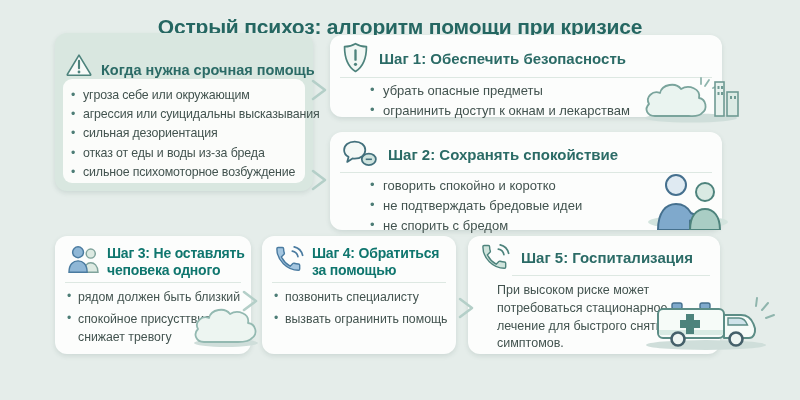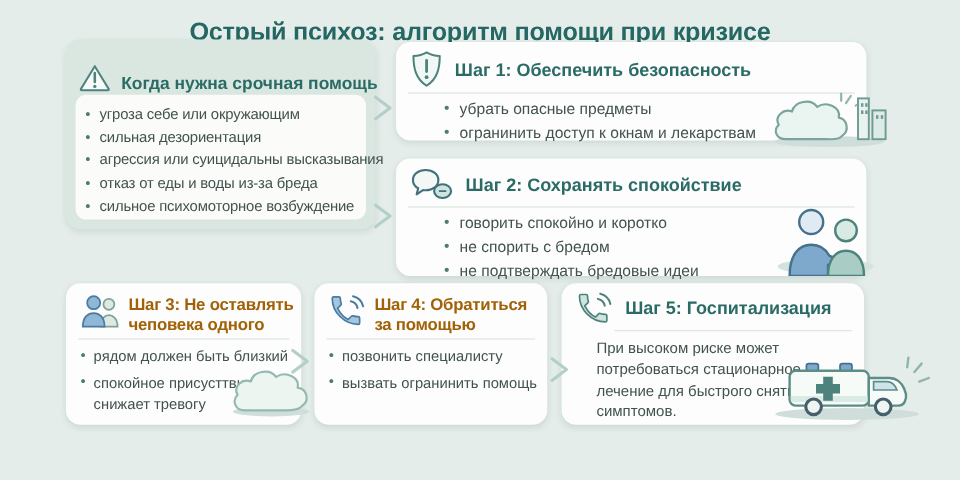--- a/index.html
+++ b/index.html
@@ -16,21 +16,21 @@
   .warning-panel{position:absolute;left:8px;right:8px;top:46px;bottom:8px;
         background:#fbfcfa;border-radius:9px;}
   .warning-panel ul{list-style:none;margin:9px 0 16px;padding:0 0 0 8px;}
   .warning-panel li{position:relative;padding-left:12px;margin-bottom:5.2px;
         font-size:12.4px;letter-spacing:-.15px;color:#42534f;white-space:nowrap;}
   .warning-panel li::before{content:"•";position:absolute;left:0;color:#4d7d76;}
   
   .step-head{display:flex;align-items:center;gap:10px;padding:7px 12px 0 12px;}
   .step-head.top-align{align-items:flex-start;padding-top:9px;gap:7px;}
   .step-title{margin:0;font-size:15px;font-weight:bold;color:#2b6b66;white-space:nowrap;}
-  .step-title-2line div{font-size:14px;font-weight:bold;color:#a16207;
+  .step-title-2line div{font-size:14px;font-weight:bold;color:#0f766e;
         line-height:1.22;white-space:nowrap;letter-spacing:-.2px;}
   .divider{height:1px;background:#dde8e2;margin:3px 10px 0;}
   .divider.inset{margin-left:44px;}
   ul.bullets{list-style:none;margin:5px 0 0;padding:0 0 0 40px;}
   ul.bullets li{position:relative;padding-left:13px;margin-bottom:5px;
         font-size:13px;color:#42534f;}
   ul.bullets li::before{content:"•";position:absolute;left:0;top:-1px;color:#4d7d76;}
   ul.bullets.small{padding-left:12px;margin-top:6px;}
   ul.bullets.small li{font-size:12.3px;padding-left:11px;margin-bottom:5px;line-height:1.4;}
   .step5-text{margin:6px 14px 0 29px;font-size:12.5px;line-height:1.42;color:#42534f;}
@@ -52,22 +52,22 @@
           <path d="M17 3 L31 26 Q31.8 27.5 30 27.5 L4 27.5 Q2.2 27.5 3 26 Z" fill="#f7faf8" stroke="#4d837c" stroke-width="2" stroke-linejoin="round"></path>
           <line x1="17" y1="10" x2="17" y2="19" stroke="#4d837c" stroke-width="2.6" stroke-linecap="round"></line>
           <circle cx="17" cy="23.5" r="1.7" fill="#4d837c"></circle>
         </svg>
       </span>
       <h2 class="warning-title">Когда нужна срочная помощь</h2>
     </div>
     <div class="warning-panel">
       <ul>
         <li>угроза себе или окружающим</li>
+        <li>агрессия или суицидальны высказывания</li>
         <li>сильная дезориентация</li>
-        <li>агрессия или суицидальны высказывания</li>
         <li>отказ от еды и воды из-за бреда</li>
         <li>сильное психомоторное возбуждение</li>
       </ul>
     </div>
   </section>
 
   <section class="card" style="left:330px;top:35px;width:392px;height:82px">
     <div class="step-head">
       <span class="icon">
         <svg width="27" height="32" viewBox="0 0 32 38">
@@ -92,22 +92,22 @@
           <path d="M14 3 C7 3 2 7 2 12.5 C2 16 4 18.8 7 20.3 L5.5 26 L11.5 22 C12.3 22.1 13.1 22.2 14 22.2 C21 22.2 26 18.2 26 12.5 C26 7 21 3 14 3 Z" fill="#f3f8f6" stroke="#42707c" stroke-width="2" stroke-linejoin="round"></path>
           <ellipse cx="30" cy="23" rx="8" ry="6.5" fill="#cfe4df" stroke="#42707c" stroke-width="2"></ellipse>
           <line x1="26.5" y1="23" x2="33.5" y2="23" stroke="#42707c" stroke-width="1.8"></line>
         </svg>
       </span>
       <h2 class="step-title">Шаг 2: Сохранять спокойствие</h2>
     </div>
     <div class="divider"></div>
     <ul class="bullets">
       <li>говорить спокойно и коротко</li>
+      <li>не подтверждать бредовые идеи</li>
       <li>не спорить с бредом</li>
-      <li>не подтверждать бредовые идеи</li>
     </ul>
   </section>
 
   <section class="card" style="left:55px;top:236px;width:196px;height:118px">
     <div class="step-head top-align">
       <span class="icon">
         <svg width="33" height="29" viewBox="0 0 36 32">
           <circle cx="26" cy="9.5" r="5" fill="#ddeae2" stroke="#7fa39b" stroke-width="1.6"></circle>
           <path d="M18.5 30 C18.5 22.5 22.5 19.5 26 19.5 C29.5 19.5 34 22.5 34 30 Z" fill="#ddeae2" stroke="#7fa39b" stroke-width="1.6"></path>
           <circle cx="12" cy="8" r="6" fill="#8fb7d6" stroke="#4a7ba0" stroke-width="1.6"></circle>

